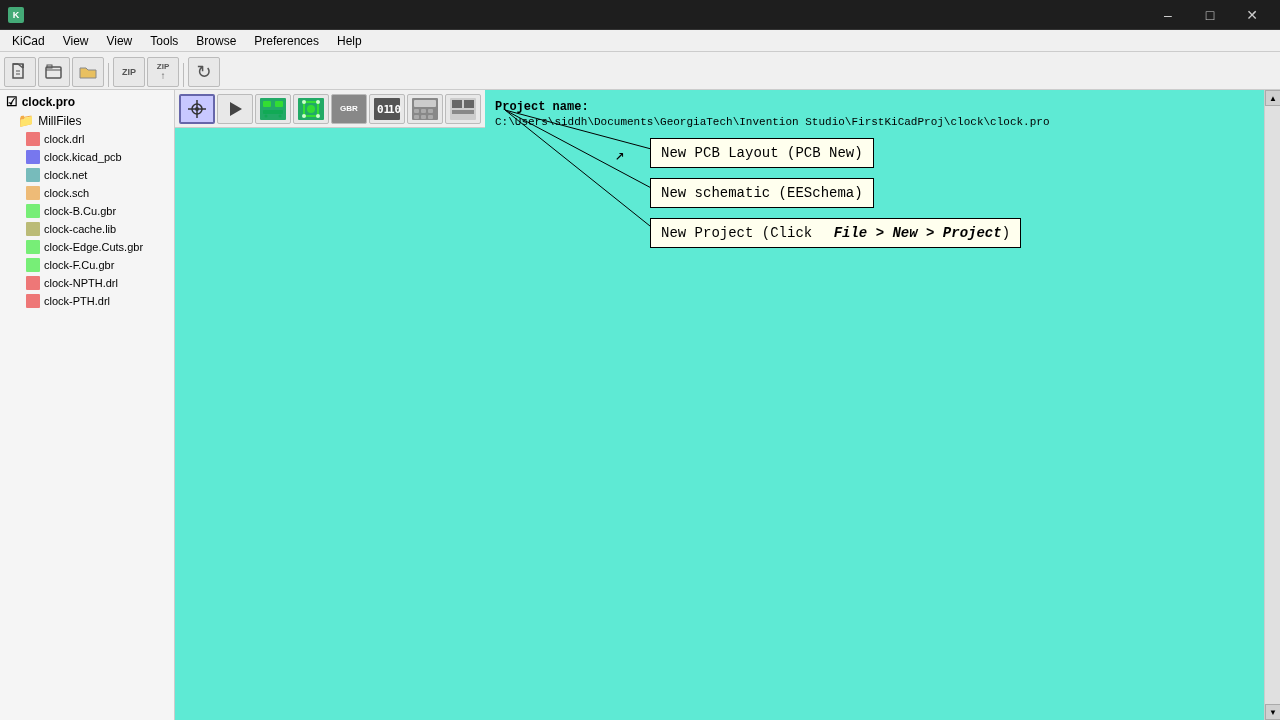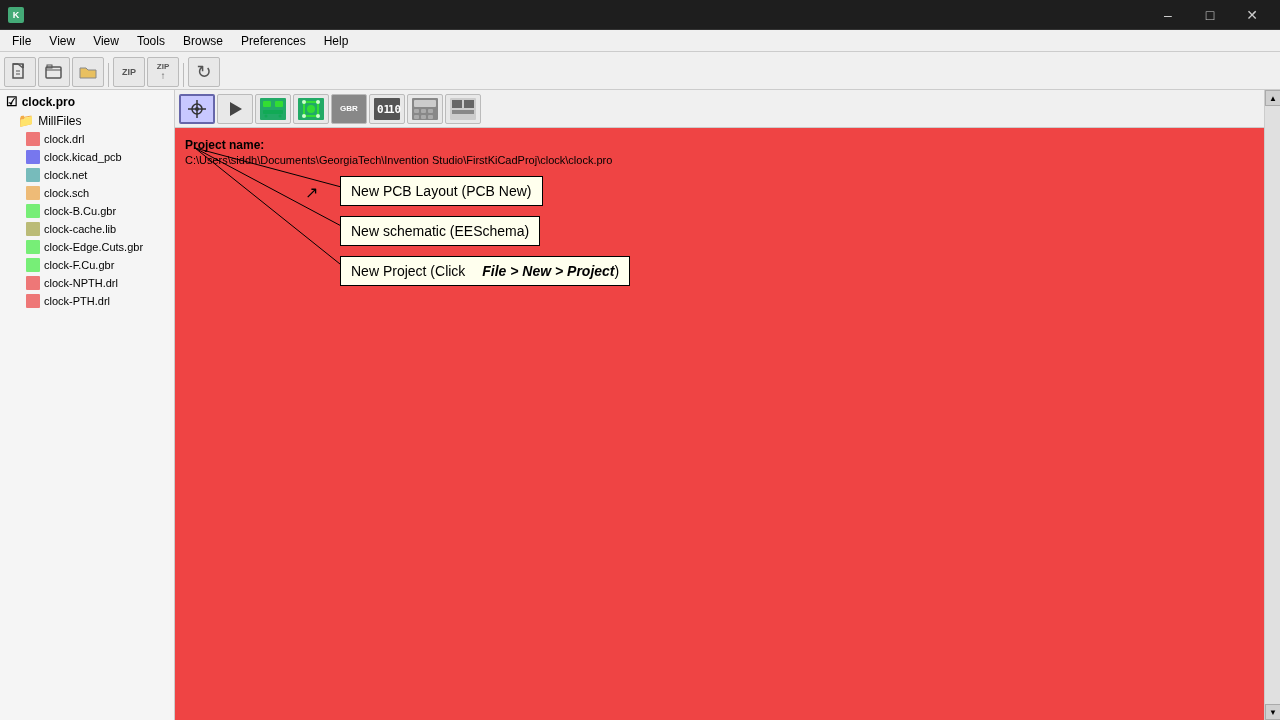--- a/index.html
+++ b/index.html
@@ -160,23 +160,23 @@
     .icon-kicad { width: 14px; height: 14px; background: #77e; border-radius: 1px; flex-shrink: 0; }
     .icon-net { width: 14px; height: 14px; background: #7bb; border-radius: 1px; flex-shrink: 0; }
     .icon-sch { width: 14px; height: 14px; background: #eb7; border-radius: 1px; flex-shrink: 0; }
     .icon-gbr { width: 14px; height: 14px; background: #7e7; border-radius: 1px; flex-shrink: 0; }
     .icon-lib { width: 14px; height: 14px; background: #bb7; border-radius: 1px; flex-shrink: 0; }
     .icon-folder { font-size: 13px; }
 
     
     #main-panel {
       flex: 1;
-      background: #ef4444;
-      display: flex;
-      flex-direction: column;
+      background: #5eead4;
+      display: flex;
+      flex-direction: row;
       position: relative;
       overflow: hidden;
     }
 
     
     #secondary-toolbar {
       background: #f0f0f0;
       height: 38px;
       display: flex;
       align-items: center;
@@ -198,20 +198,21 @@
       font-weight: bold;
       color: #333;
     }
     .sec-btn.active { background: #d0d0ff; border-color: #88a; }
 
     
     #content-body {
       flex: 1;
       padding: 10px;
       position: relative;
+      font-family: Liberation Mono, monospace;
     }
 
     .project-name-label {
       font-size: 12px;
       font-weight: bold;
       color: #000;
       margin-bottom: 2px;
     }
     .project-path {
       font-size: 11px;
@@ -272,21 +273,21 @@
   <div id="title-bar-controls">
     <button class="title-btn">–</button>
     <button class="title-btn">□</button>
     <button class="title-btn close">✕</button>
   </div>
 </div>
 
 <div id="main-window">
 
   <div id="menu-bar">
-    <span class="menu-item">File</span>
+    <span class="menu-item">KiCad</span>
     <span class="menu-item">View</span>
     <span class="menu-item">View</span>
     <span class="menu-item">Tools</span>
     <span class="menu-item">Browse</span>
     <span class="menu-item">Preferences</span>
     <span class="menu-item">Help</span>
   </div>
 
   <div id="toolbar">
     <button class="toolbar-btn" title="New project">

